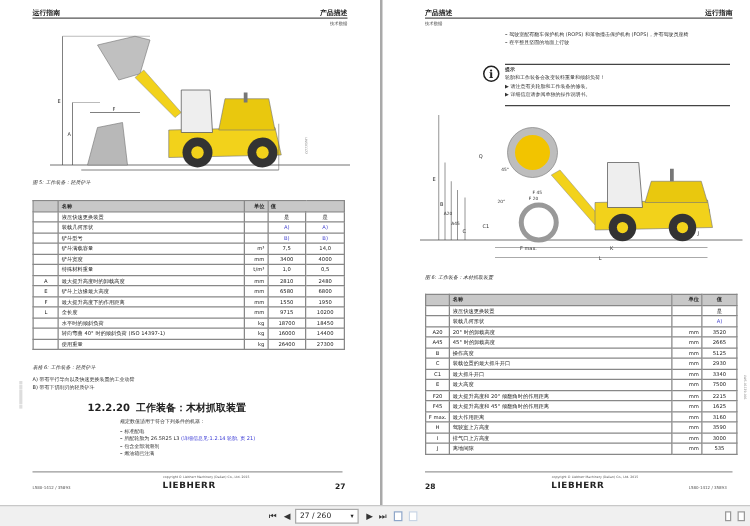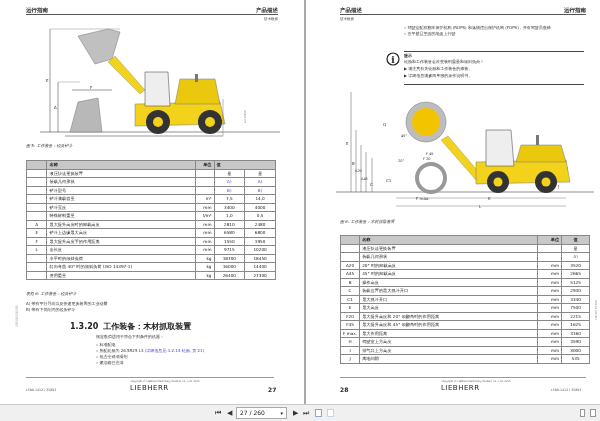--- a/index.html
+++ b/index.html
@@ -27,21 +27,21 @@
 
   .notes { position: absolute; font-size: 4px; line-height: 6px; color: #333; }
   .section-title { position: absolute; font-size: 8px; font-weight: bold; }
   .section-body { position: absolute; font-size: 4px; line-height: 6px; color: #333; }
   .section-body li { list-style: none; }
   .section-body li::before { content: "– "; font-weight: bold; }
   .link { color: #3a3ad6; }
 
   .footer-line { position: absolute; height: 1px; background: #999; }
   .copyright { position: absolute; font-size: 2.5px; color: #555; width: 120px; text-align: center; }
-  .brand { position: absolute; font-size: 7px; font-weight: 400; letter-spacing: 0.5px; font-family: "DejaVu Sans", sans-serif; }
+  .brand { position: absolute; font-size: 7px; font-weight: 700; letter-spacing: 0.5px; font-family: "DejaVu Sans", sans-serif; }
   .pageno { position: absolute; font-size: 6px; font-weight: bold; }
   .docid { position: absolute; font-size: 3.2px; color: #555; }
 
   .vert-strip { position: absolute; writing-mode: vertical-rl; font-size: 2.5px; color: #888; }
   .note-line { position: absolute; height: 0.8px; background: #444; }
 
   .toolbar { position: absolute; left: 0; top: 404px; width: 600px; height: 17px; background: #f0f0f0; border-top: 1px solid #c8c8c8; }
   .tb-btn { position: absolute; top: 4px; font-size: 7px; color: #333; cursor: pointer; }
   .page-input { position: absolute; top: 2px; left: 236px; width: 51px; height: 12px; background: #fff; border: 1px solid #aaa; font-size: 6px; padding-left: 3px; line-height: 10px; }
   .page-input .dd { position: absolute; right: 3px; top: 0; font-size: 5px; }
@@ -201,21 +201,21 @@
       </table>
 
       <div class="fig-caption" style="left:26px; top:291px;">表格 6: 工作装备：轻质铲斗</div>
 
       <div class="notes" style="left:26px; top:301px;">
         <div>A)  带有平行导向以及快速更换装置的工业动臂</div>
         <div>B)  带有下切削刃的轻质铲斗</div>
       </div>
 
       <div class="section-title" style="left:70px; top:321px;">
-        <span>1.3.20</span>
+        <span>12.2.20</span>
         <span style="margin-left:2px;">工作装备：木材抓取装置</span>
       </div>
       <div class="section-body" style="left:96px; top:334px;">
         <div style="margin-bottom:2px;">规定数值适用于符合下列条件的机器：</div>
         <ul>
           <li><span>标准配电</span></li>
           <li><span>所配轮胎为 26.5R25 L3 </span><span class="link">(详细信息见:1.2.14 轮胎, 页 21)</span></li>
           <li><span>包含全部润滑剂</span></li>
           <li><span>燃油箱已注满</span></li>
         </ul>

